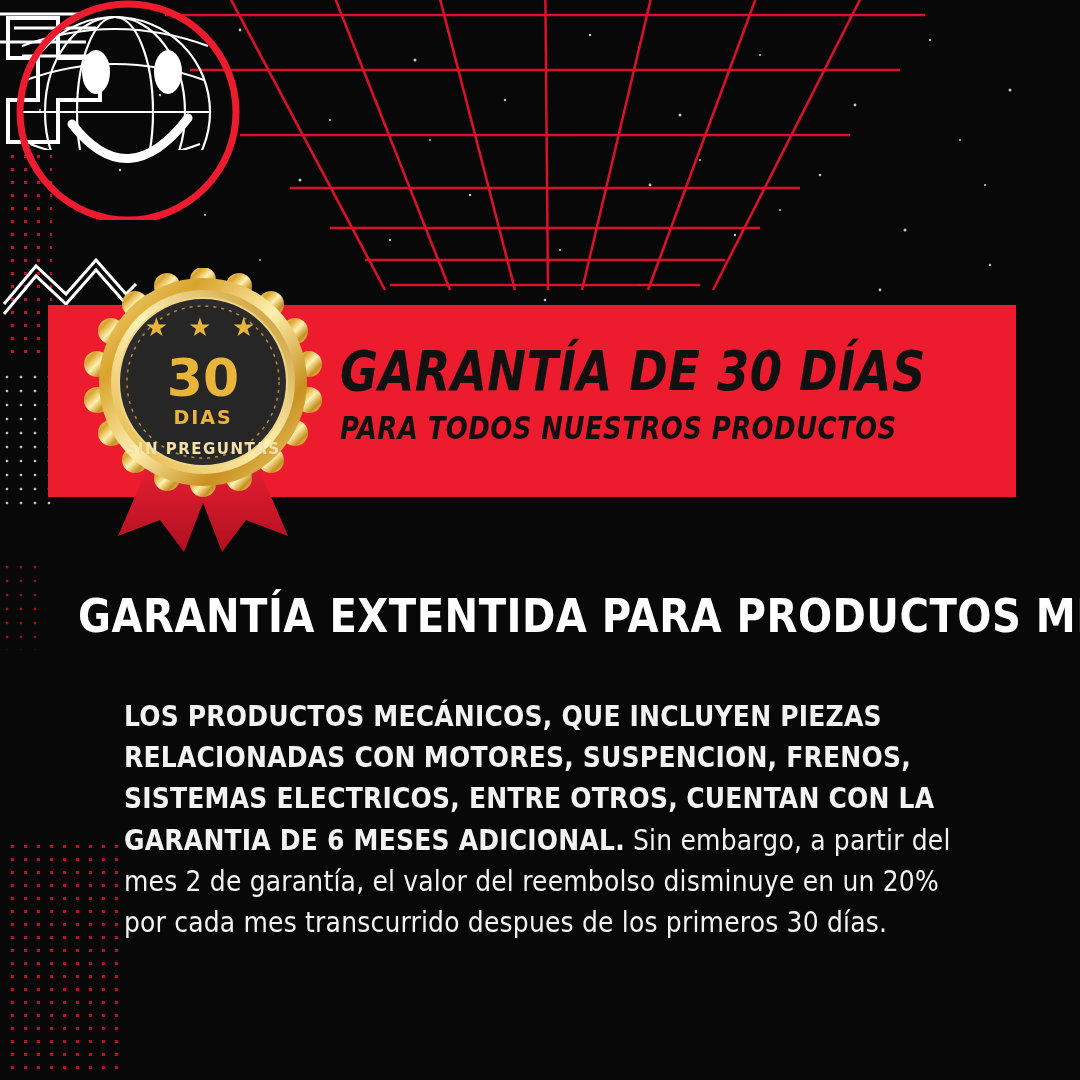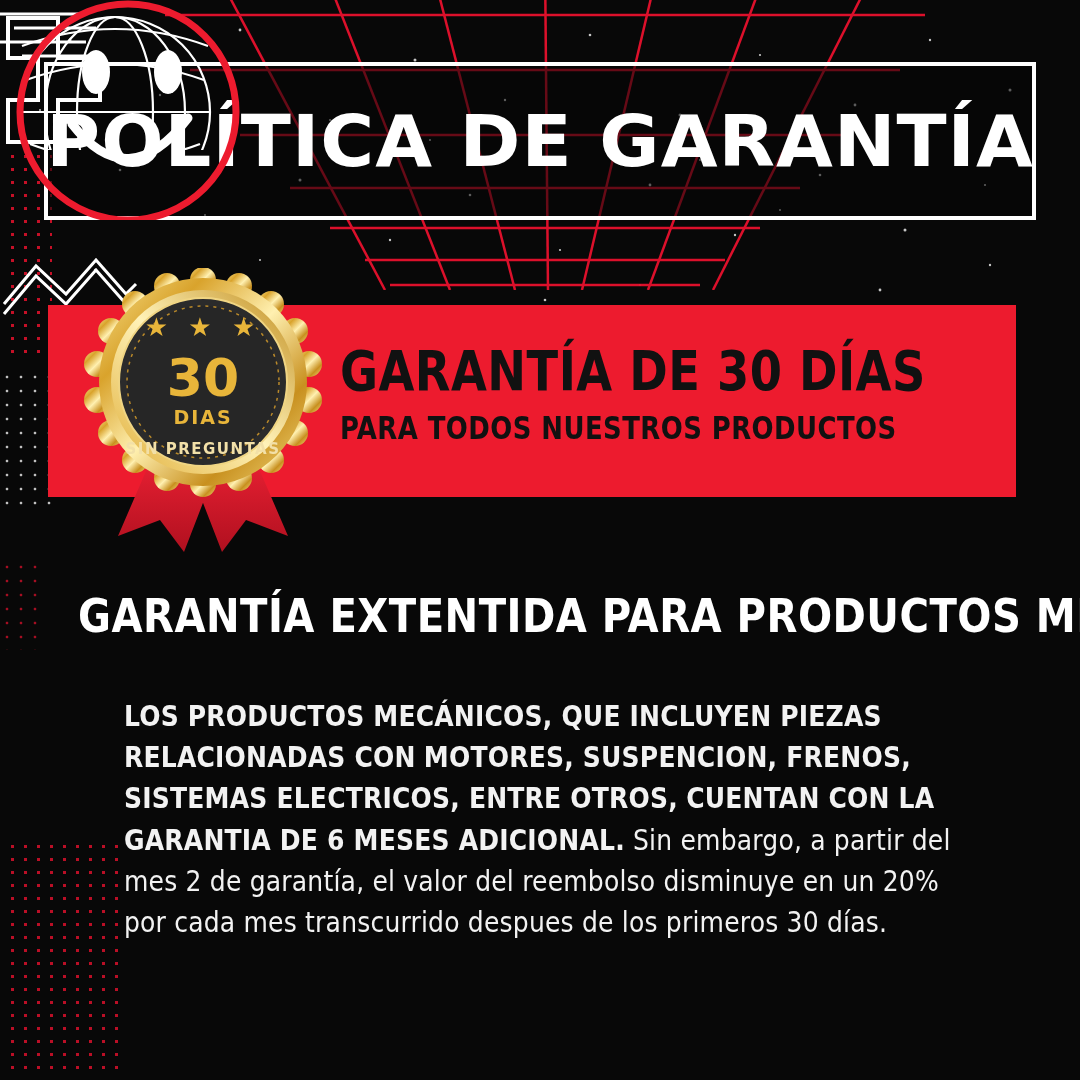--- a/index.html
+++ b/index.html
@@ -123,20 +123,21 @@
     top: 305px;
     width: 968px;
     height: 192px;
     background: #ed1b2e;
   }
   .banner-texts {
     position: absolute;
     left: 340px;
     top: 342px;
     width: 640px;
+    font-style: italic;
   }
   .banner-title {
     color: #111111;
     font-family: "DejaVu Sans Condensed", "Liberation Sans Narrow", "Liberation Sans", sans-serif;
     font-weight: 700;
     font-size: 56px;
     line-height: 1.05;
     letter-spacing: 0.5px;
     transform: scaleX(0.92);
     transform-origin: left center;
@@ -300,23 +301,20 @@
   <div class="dots-left-top bg-layer"></div>
   <div class="dots-left-bottom bg-layer"></div>
   <div class="dots-right bg-layer"></div>
   <div class="dots-right-low bg-layer"></div>
 
   <svg class="chevrons bg-layer" viewBox="0 0 140 70">
     <path d="M4 56 L36 18 L66 46 L96 12 L126 46 L136 36" fill="none" stroke="#ffffff" stroke-width="3"></path>
     <path d="M4 66 L36 28 L66 56 L96 22 L126 56" fill="none" stroke="#ffffff" stroke-width="3"></path>
   </svg>
 
-  <div class="title-frame">
-    <div class="title-text">POLÍTICA DE GARANTÍA</div>
-  </div>
 
   <div class="banner"></div>
 
   <div class="banner-texts">
     <div class="banner-title">GARANTÍA DE 30 DÍAS</div>
     <div class="banner-sub">PARA TODOS NUESTROS PRODUCTOS</div>
   </div>
 
   <div class="badge-wrap">
     <svg viewBox="0 0 250 290" width="250" height="290">

